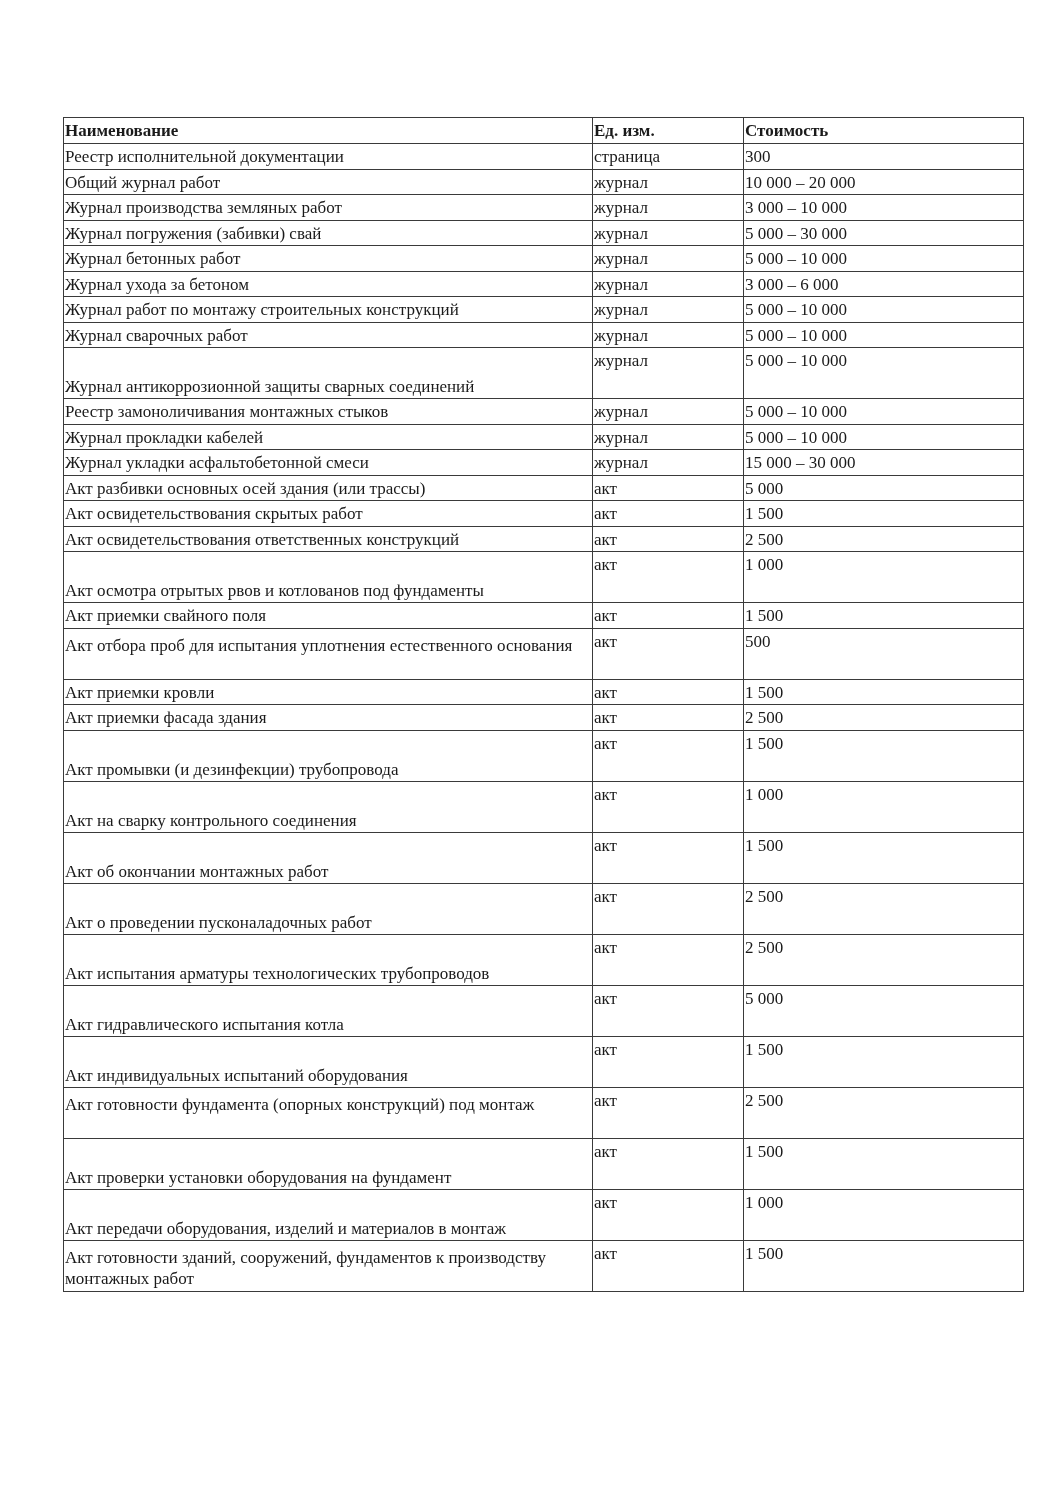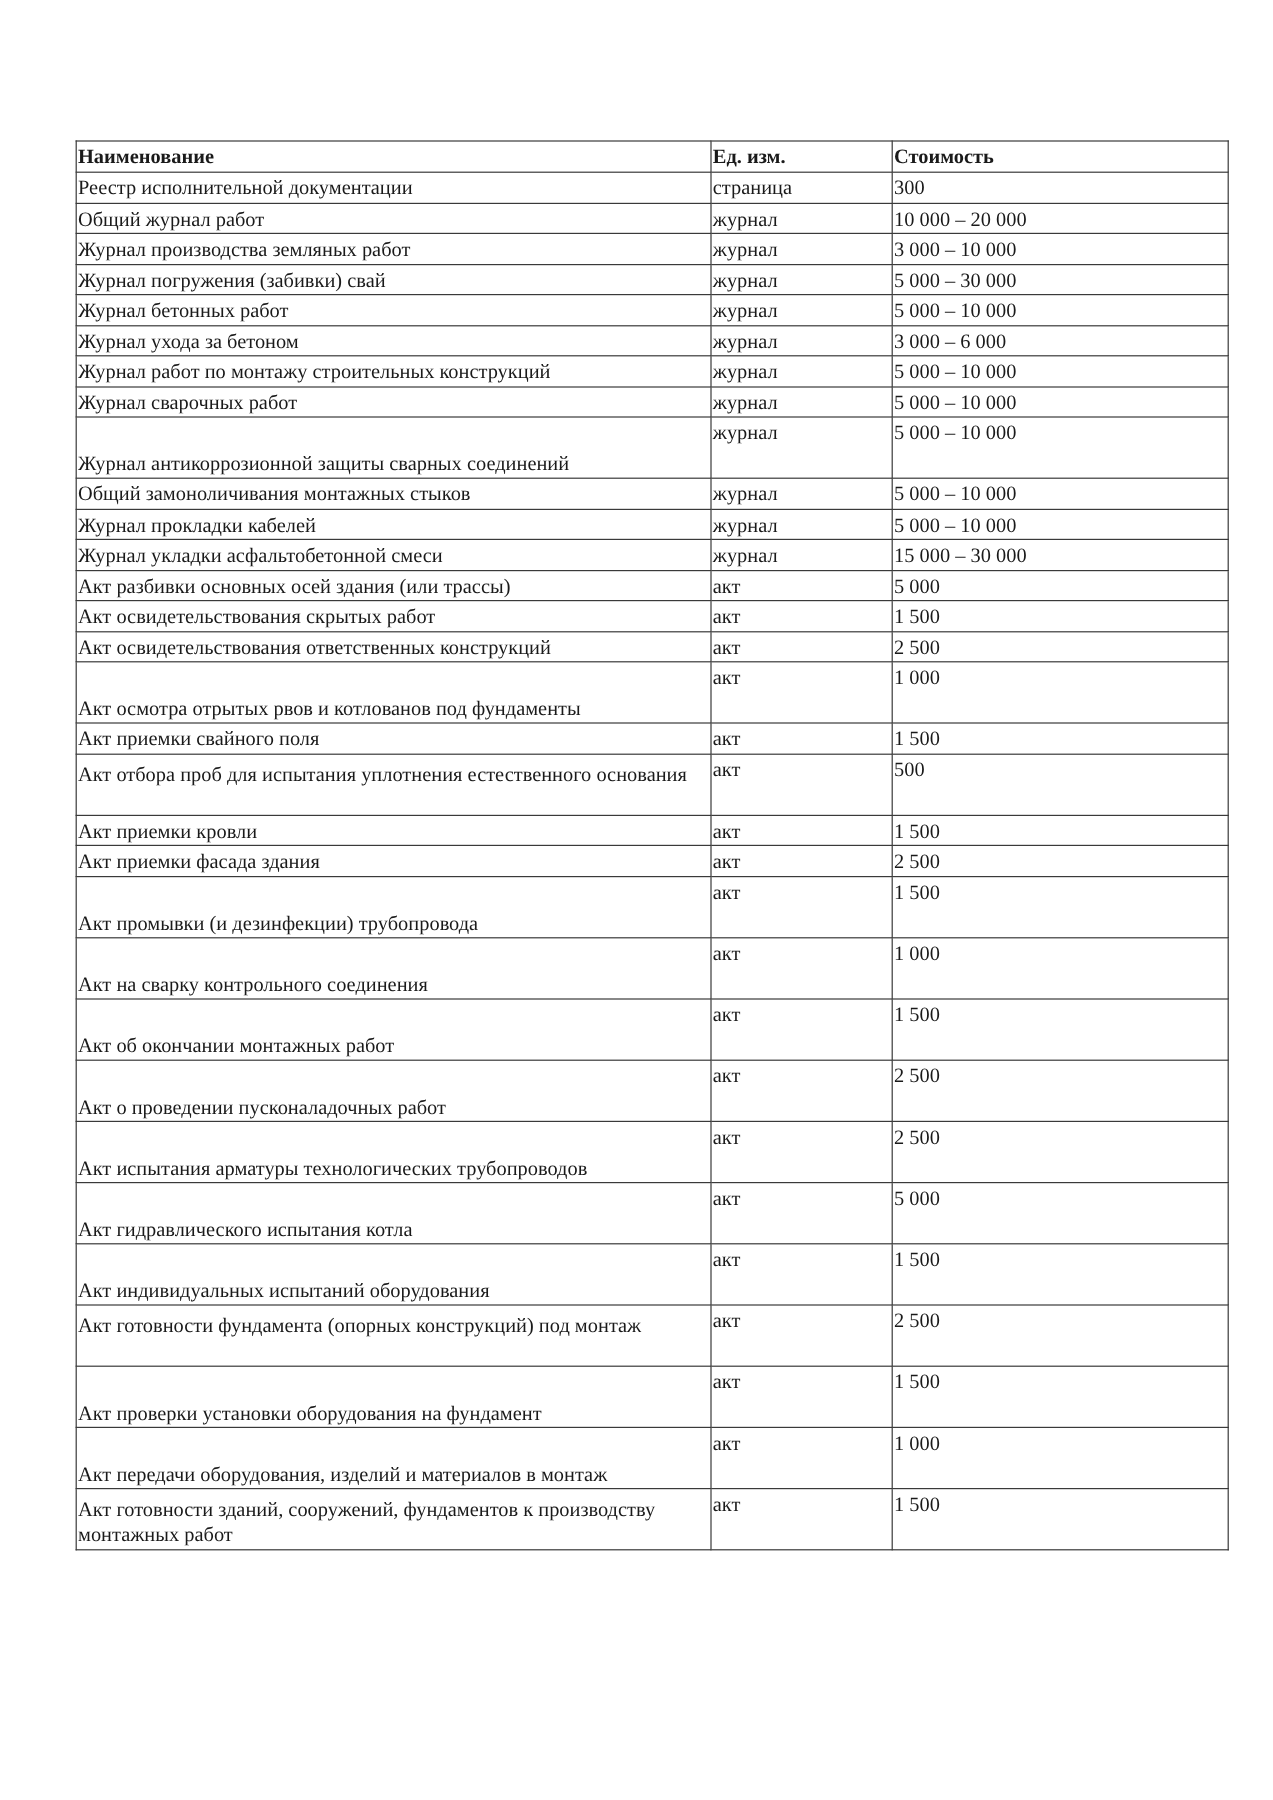--- a/index.html
+++ b/index.html
@@ -82,21 +82,21 @@
         <td class="name">Журнал сварочных работ</td>
         <td>журнал</td>
         <td>5 000 – 10 000</td>
       </tr>
       <tr class="tall bottom">
         <td class="name">Журнал антикоррозионной защиты сварных соединений</td>
         <td>журнал</td>
         <td>5 000 – 10 000</td>
       </tr>
       <tr class="single">
-        <td class="name">Общий замоноличивания монтажных стыков</td>
+        <td class="name">Реестр замоноличивания монтажных стыков</td>
         <td>журнал</td>
         <td>5 000 – 10 000</td>
       </tr>
       <tr class="single">
         <td class="name">Журнал прокладки кабелей</td>
         <td>журнал</td>
         <td>5 000 – 10 000</td>
       </tr>
       <tr class="single">
         <td class="name">Журнал укладки асфальтобетонной смеси</td>

